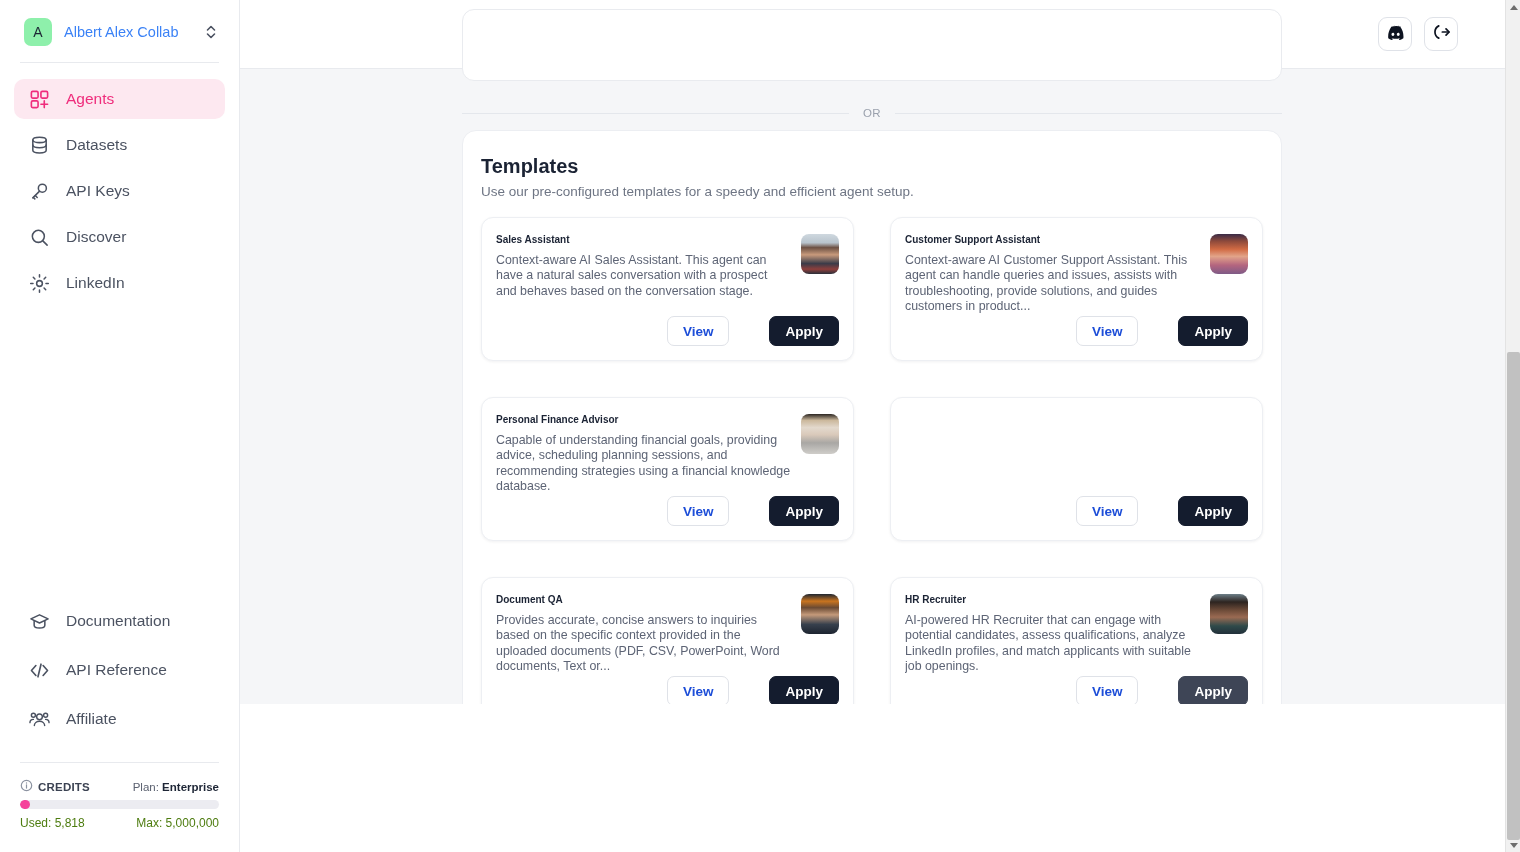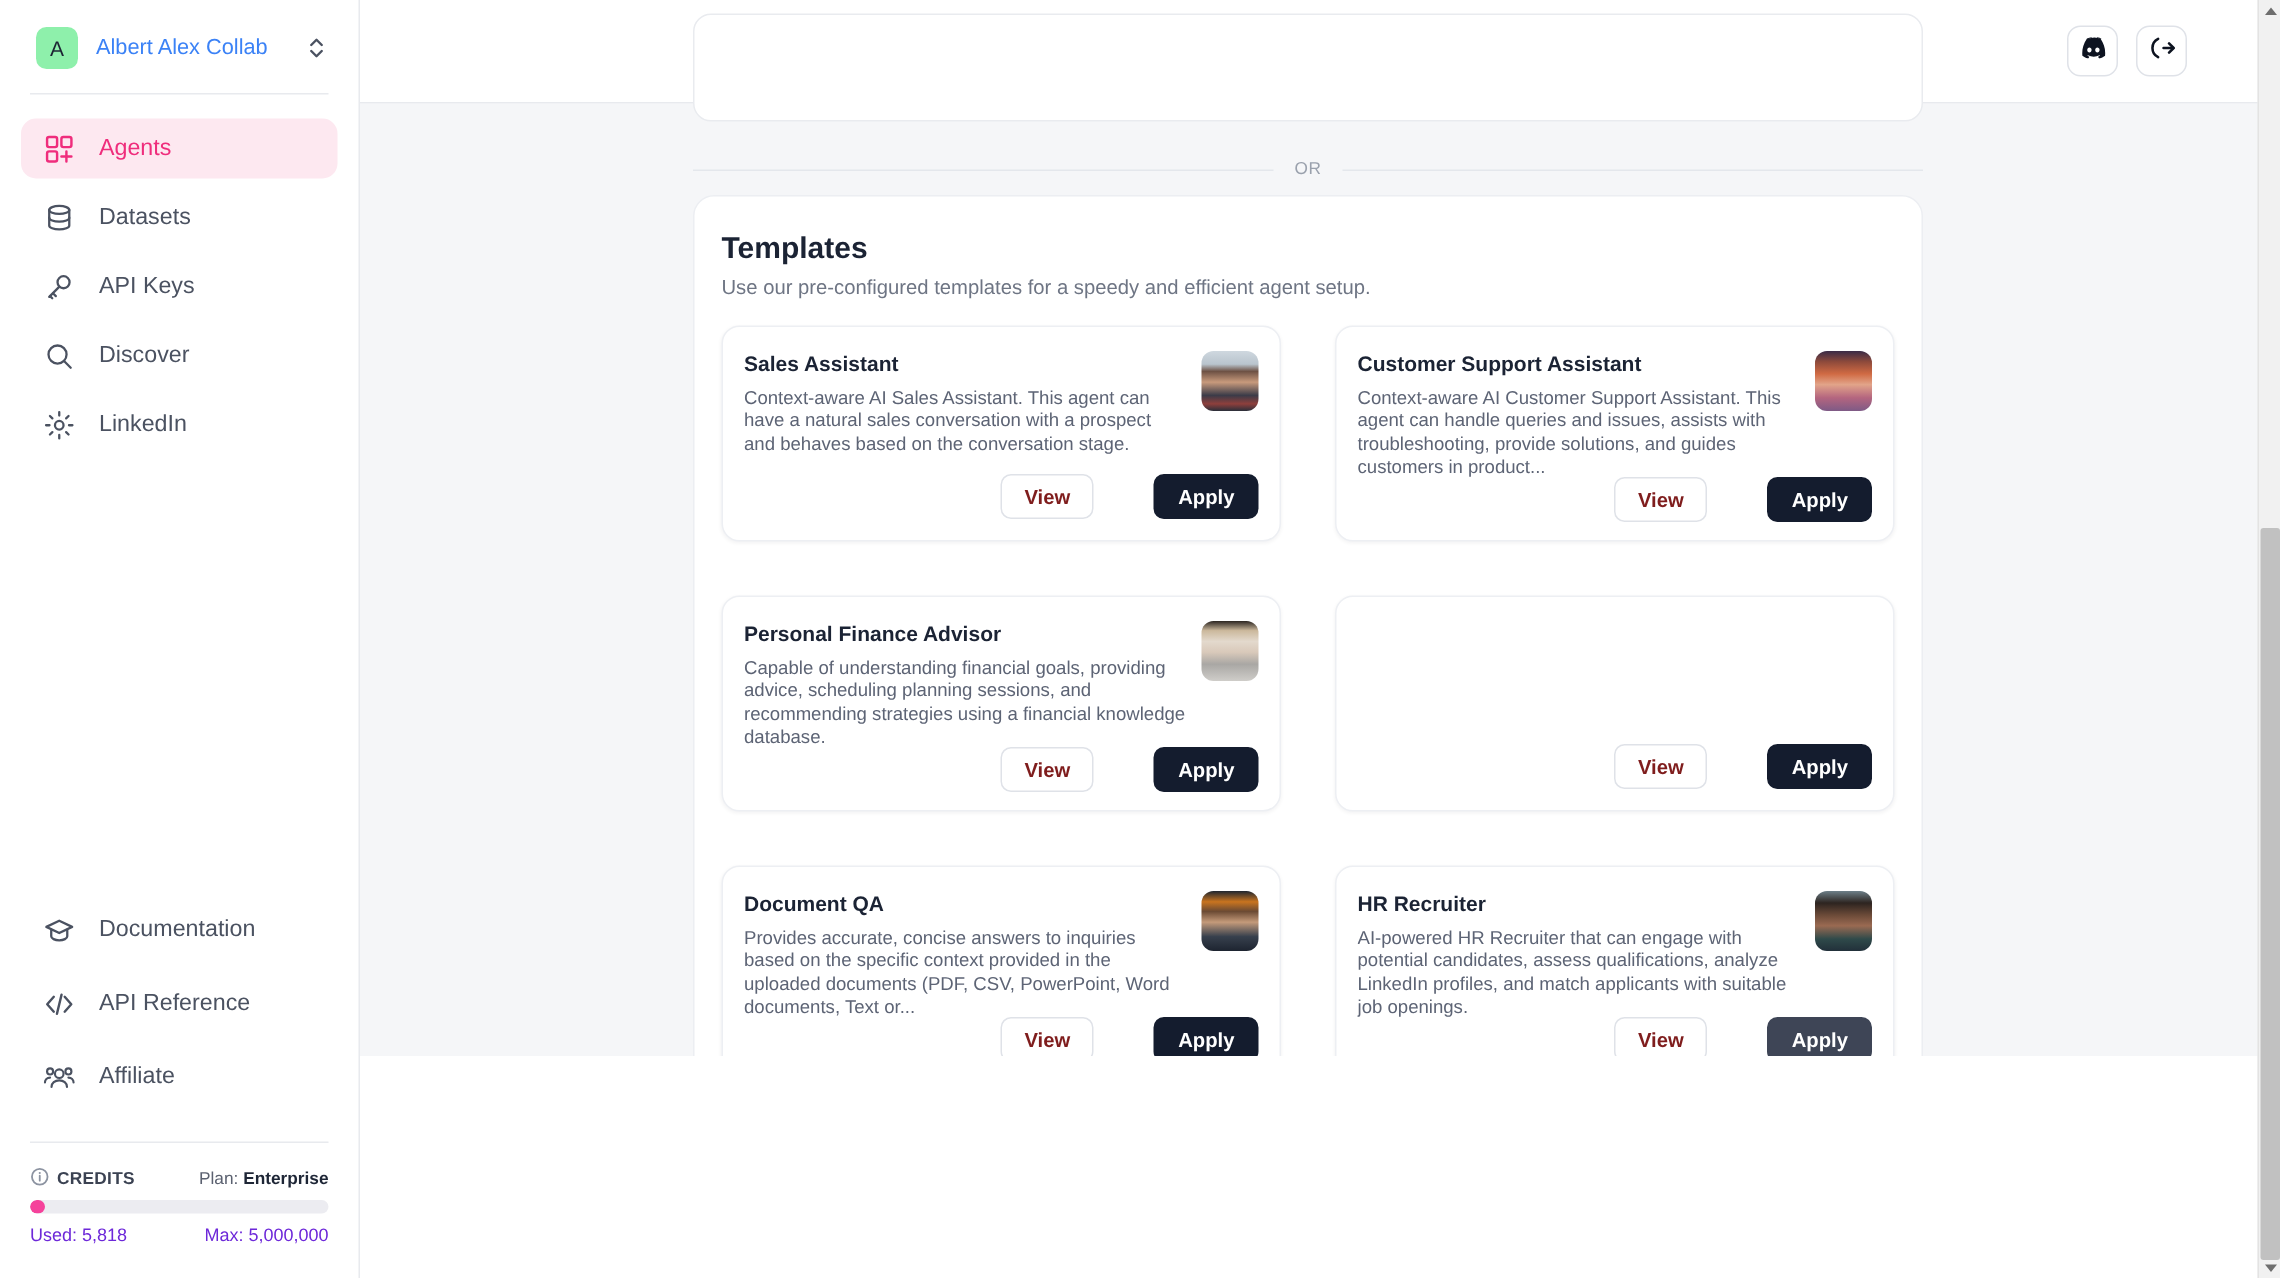--- a/index.html
+++ b/index.html
@@ -64,21 +64,21 @@
   .credits-title { font-weight: 700; color: #3b4252; letter-spacing: .2px; }
   .credits-plan { color: #5b6170; font-size: 11.5px; }
   .credits-plan b { color: #1e2636; font-weight: 700; }
   .credits-bar {
     height: 9px; background: #ececf1; border-radius: 6px; overflow: hidden;
     margin-bottom: 7px; cursor: pointer;
   }
   .credits-fill { height: 100%; background: #f5429b; border-radius: 6px; }
   .credits-foot {
     display: flex; justify-content: space-between;
-    font-size: 12px; color: #6d28d9;
+    font-size: 12px; color: #4d7c0f;
   }
 
   
   .main { flex: 1; height: 704px; position: relative; background: #f5f6f8; overflow: hidden; }
   .topbar {
     height: 69px; background: #ffffff; border-bottom: 1px solid #e8eaee;
     display: flex; align-items: center; justify-content: flex-end;
     padding-right: 62px; gap: 12px;
   }
   .icon-btn {
@@ -114,37 +114,37 @@
 
   .tcard {
     background: #fff; border: 1px solid #edeff3; border-radius: 12px;
     box-shadow: 0 1px 3px rgba(20,25,40,.06);
     padding: 16px 14px 14px 14px;
     height: 144px; display: flex; flex-direction: column;
     cursor: pointer;
   }
   .tcard-top { display: flex; gap: 10px; }
   .tcard-texts { flex: 1; min-width: 0; }
-  .tcard-title { font-size: 14px; font-weight: 700; color: #1b2334; margin-bottom: 8px; }
+  .tcard-title { font-size: 10px; font-weight: 700; color: #1b2334; margin-bottom: 8px; }
   .tcard-desc {
     font-size: 12.4px; line-height: 1.23; color: #5d6475;
     max-height: 60px; overflow: hidden;
   }
   .tcard-avatar {
     width: 38px; height: 40px; border-radius: 8px; flex: 0 0 38px;
     overflow: hidden; position: relative;
   }
   .tcard-actions {
     margin-top: auto; display: flex; justify-content: flex-end; gap: 8px;
   }
   .btn {
     height: 30px; min-width: 62px; padding: 0 15px; border-radius: 7px;
     font-size: 13.5px; font-weight: 700; cursor: pointer;
     display: flex; align-items: center; justify-content: center;
-    border: 1px solid #dfe2e8; background: #fff; color: #7f1d1d;
+    border: 1px solid #dfe2e8; background: #fff; color: #1d4ed8;
   }
   .btn-apply { background: #141c2e; color: #ffffff; border-color: #141c2e; margin-left: 32px; }
   .btn-apply.hover { background: #3e4556; border-color: #3e4556; }
 
   
   .vscroll {
     position: absolute; right: 0; top: 0; width: 15px; height: 852px;
     background: #f1f1f1; border-left: 1px solid #e3e3e3;
   }
   .vscroll-thumb {

